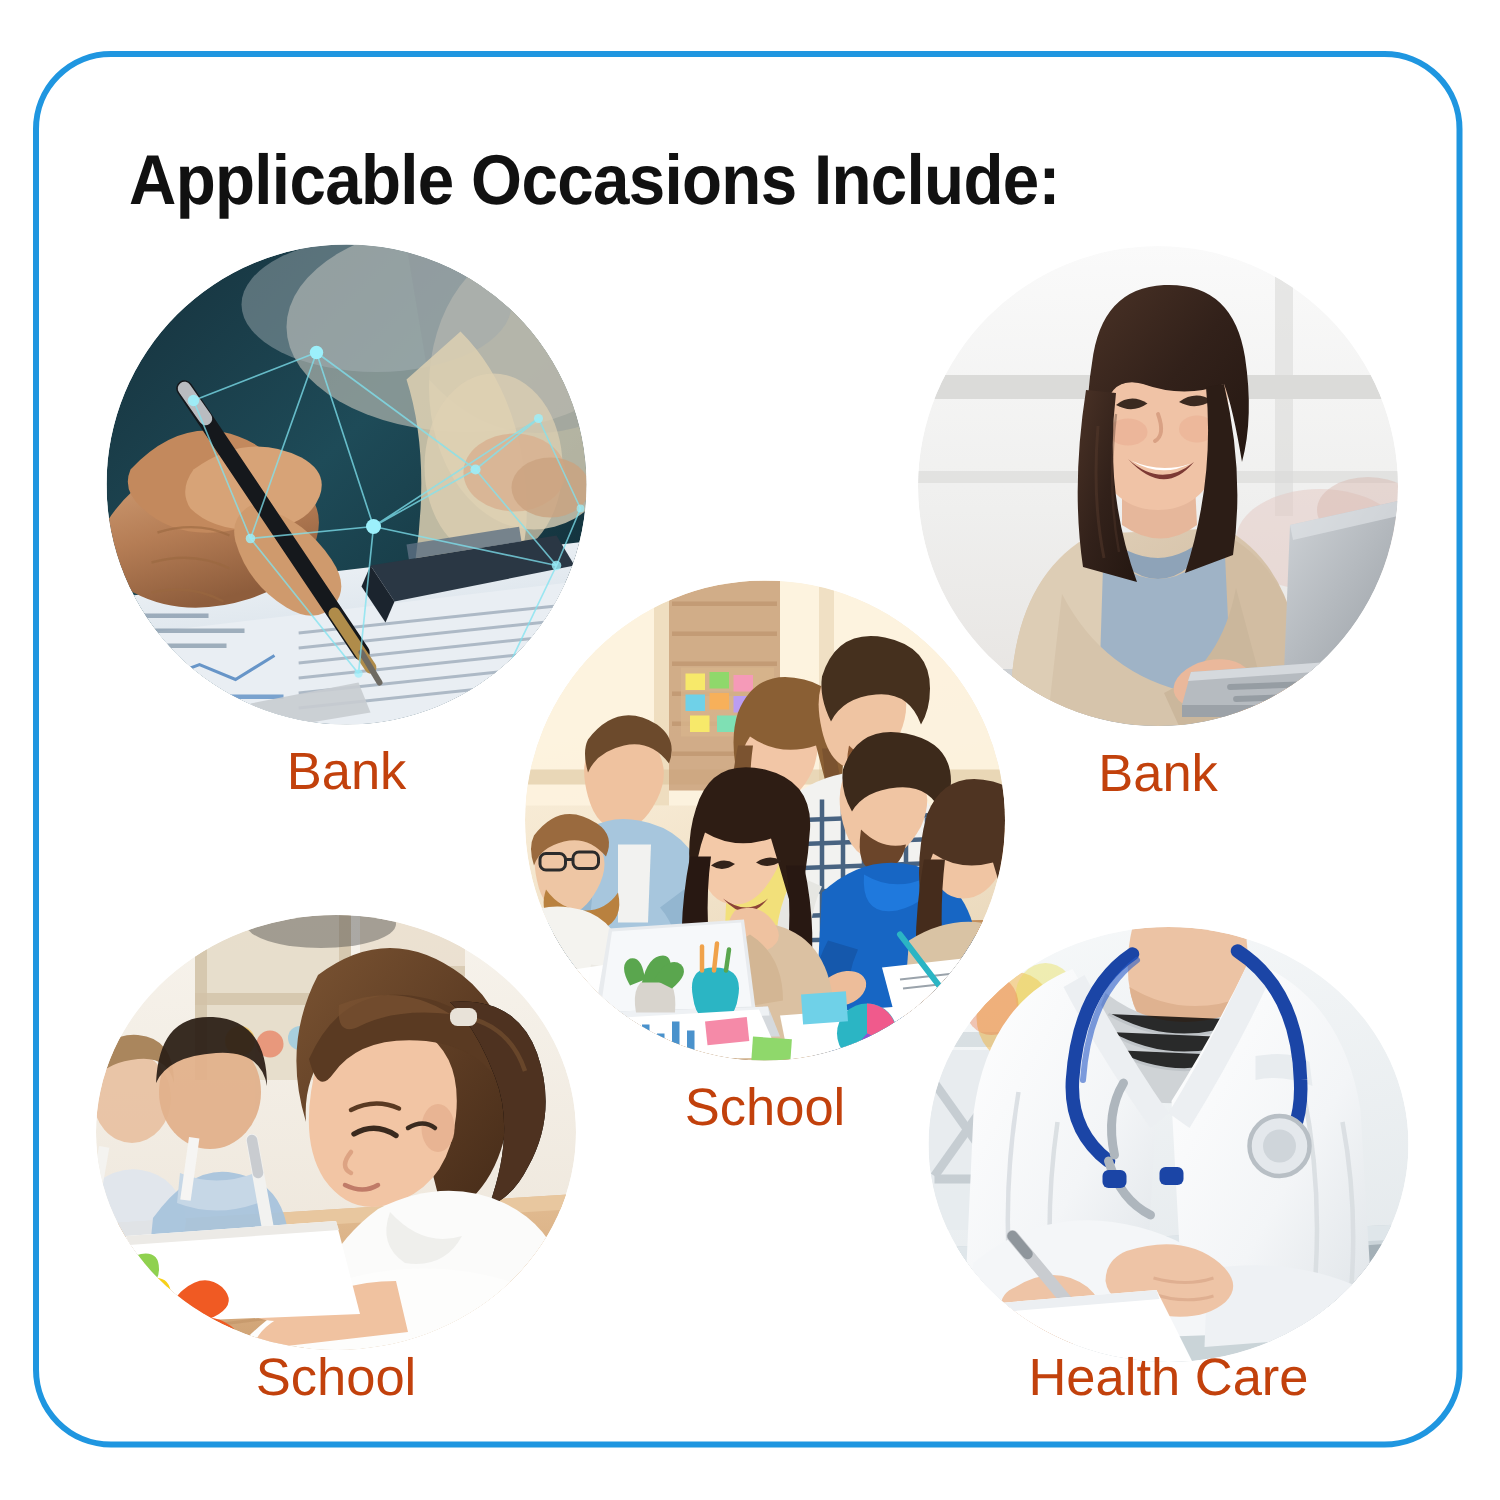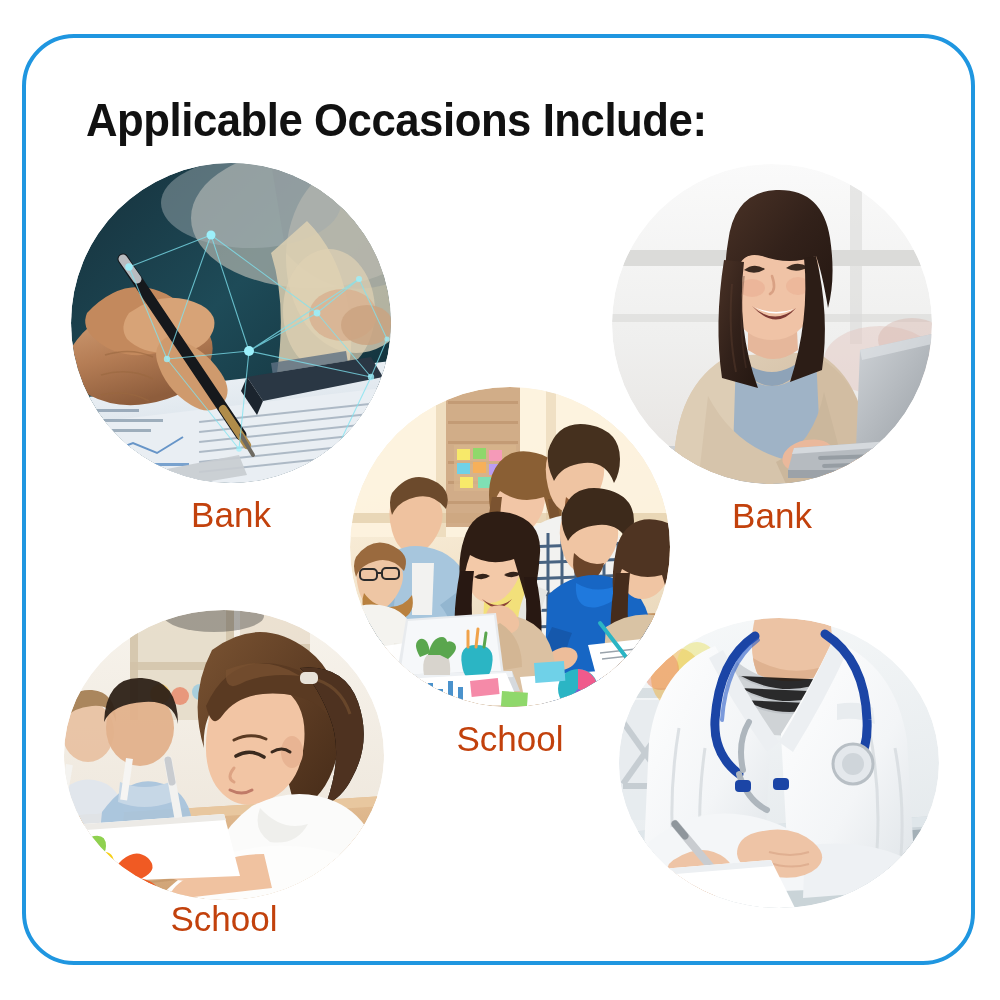--- a/index.html
+++ b/index.html
@@ -709,15 +709,16 @@
 
           <path d="M56 206 L106 266" stroke="#c9ccd0" stroke-width="8" stroke-linecap="round"></path>
           <path d="M56 206 L66 218" stroke="#8f969c" stroke-width="7" stroke-linecap="round"></path>
           <path d="M100 258 L112 274" stroke="#6e7479" stroke-width="5" stroke-linecap="round"></path>
 
           <path d="M6 254 L152 242 L176 290 L6 290 Z" fill="#ffffff"></path>
           <path d="M6 254 L152 242 L154 248 L8 260 Z" fill="#eceff2"></path>
         </g>
       </svg>
     </div>
+    <div class="caption">Health Care</div>
   </div>
 
 </div>
 
 </body></html>

